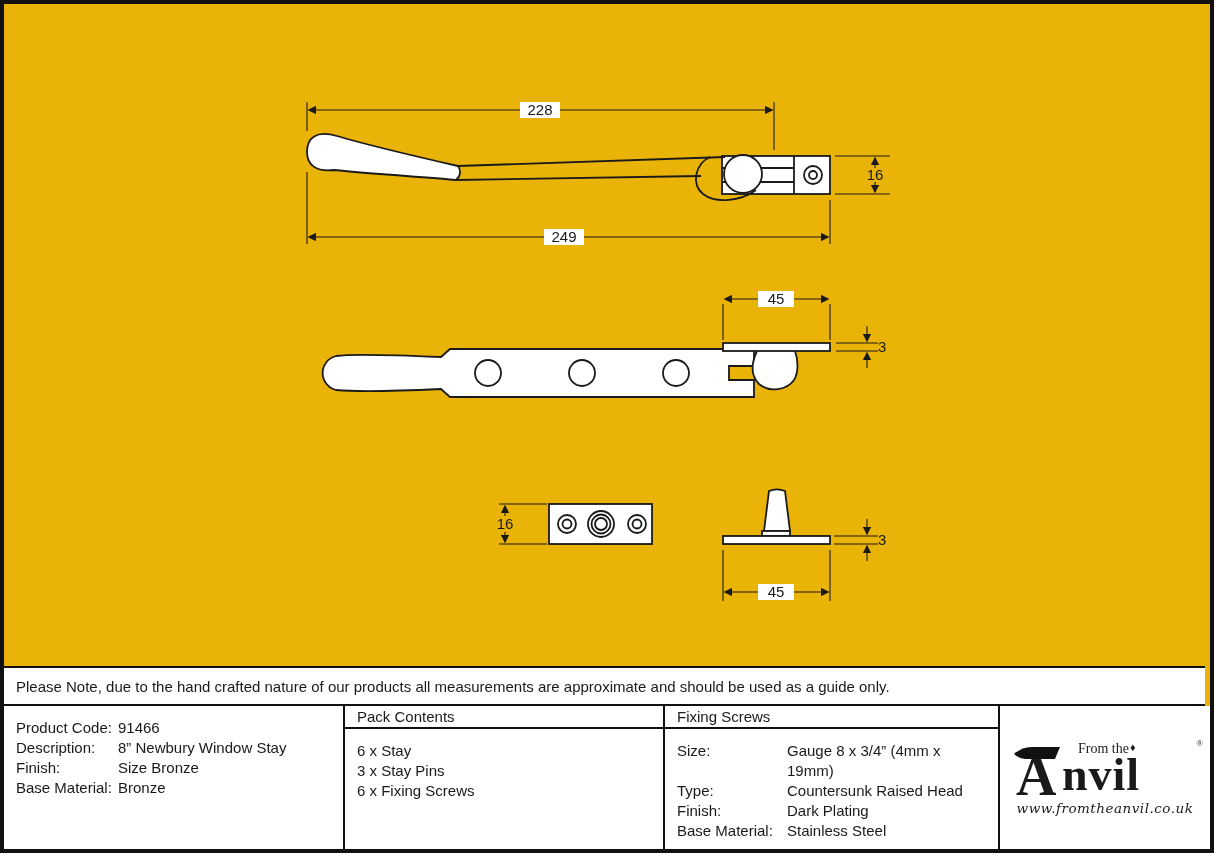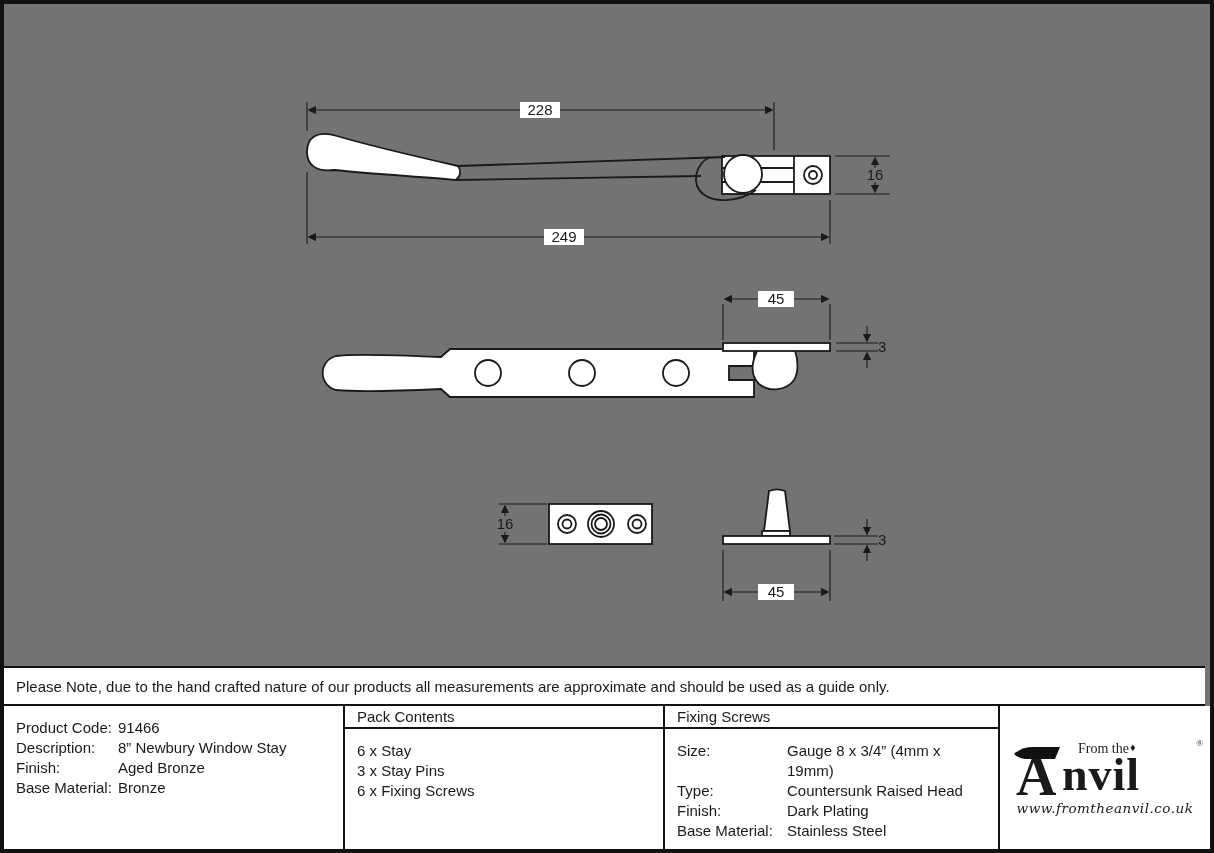--- a/index.html
+++ b/index.html
@@ -1,19 +1,19 @@
 <!DOCTYPE html>
 <html><head>
 <meta charset="utf-8">
 <style>
   * { margin:0; padding:0; box-sizing:border-box; }
   html,body { background:#ffffff; }
   body { font-family:"Liberation Sans","DejaVu Sans",sans-serif; color:#1a1a1a; }
   .sheet {
-    position:relative; width:1214px; height:853px; background:#737373;
+    position:relative; width:1214px; height:853px; background:#eab308;
     border:4px solid #111; overflow:hidden;
   }
   .drawing-svg { position:absolute; left:0; top:0; }
   .dim-text { font-family:"Liberation Sans","DejaVu Sans",sans-serif; font-size:15px; fill:#1a1a1a; }
 
   .note-strip {
     position:absolute; left:0; right:5px; top:662px; height:40px;
     border-top:2px solid #111; border-bottom:2px solid #111;
     display:flex; align-items:center; padding:0 12px; font-size:15px;
     background:#fff;
@@ -193,21 +193,21 @@
         <div class="kv-row">
           <span class="kv-label">Product Code:</span>
           <span class="kv-value">91466</span>
         </div>
         <div class="kv-row">
           <span class="kv-label">Description:</span>
           <span class="kv-value">8” Newbury Window Stay</span>
         </div>
         <div class="kv-row">
           <span class="kv-label">Finish:</span>
-          <span class="kv-value">Aged Bronze</span>
+          <span class="kv-value">Size Bronze</span>
         </div>
         <div class="kv-row">
           <span class="kv-label">Base Material:</span>
           <span class="kv-value">Bronze</span>
         </div>
       </div>
     </div>
 
     <div class="col col-sep">
       <div class="col-header">Pack Contents</div>

